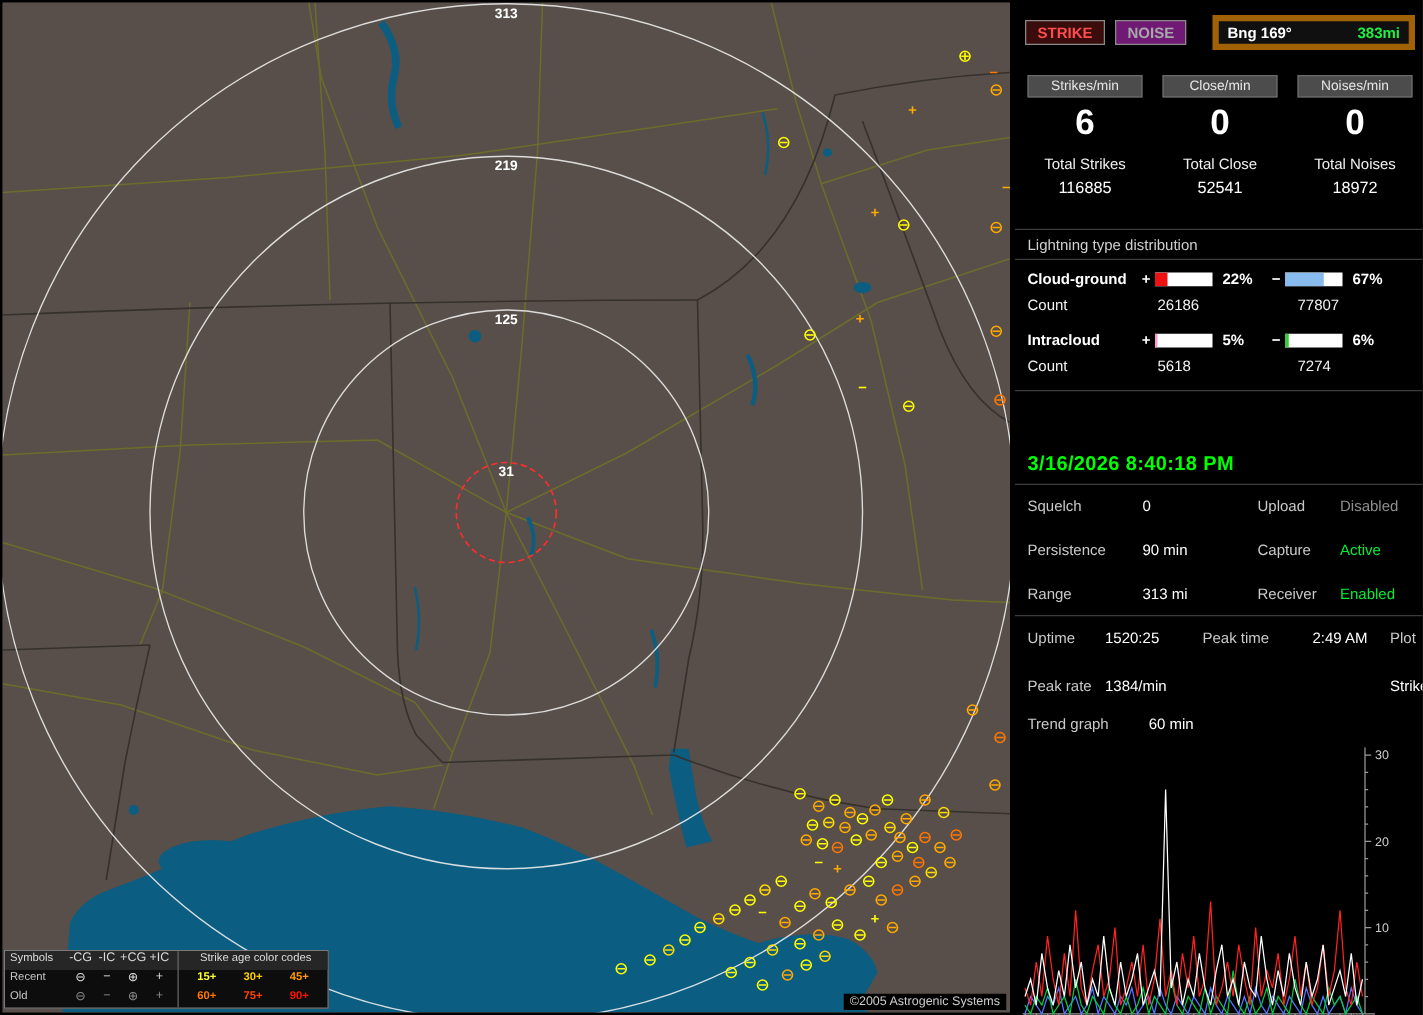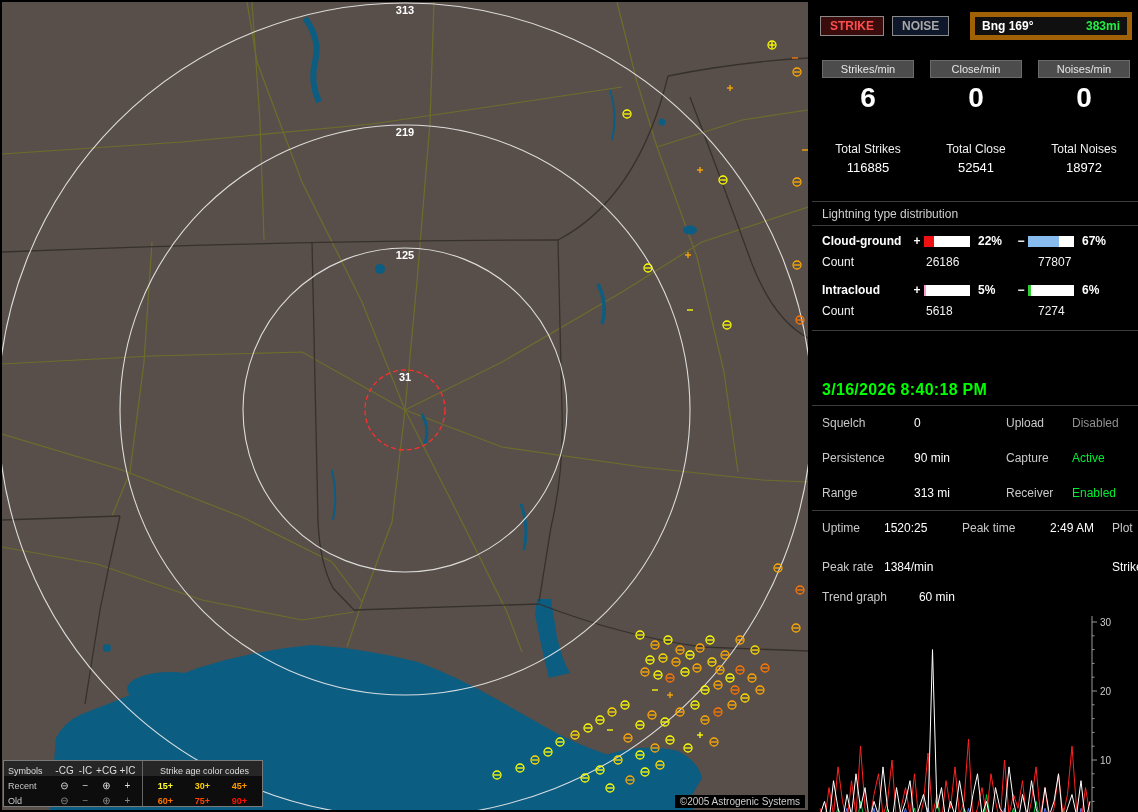--- a/index.html
+++ b/index.html
@@ -3,48 +3,48 @@
 <meta charset="utf-8">
 <style>
   html,body{margin:0;padding:0;background:#000;}
   body{width:1138px;height:812px;position:relative;overflow:hidden;
        font-family:"Liberation Sans",sans-serif;color:#e8e8e8;}
   #map-panel{position:absolute;left:2px;top:2px;width:806px;height:808px;background:#584f4a;overflow:hidden;}
   #map-svg{display:block;width:806px;height:808px;}
   
   #map-legend{position:absolute;left:1px;bottom:3px;width:258px;background:#0d0d0d;
     border:1px solid #7a7a7a;font-size:9px;color:#c8c8c8;}
-  .lg-row{display:flex;align-items:flex-end;height:15px;}
+  .lg-row{display:flex;align-items:flex-start;height:15px;}
   .lg-head{background:#262626;color:#ddd;}
   .lg-c0{width:46px;padding-left:4px;}
   .lg-sym{width:21px;text-align:center;font-size:10px;}
   .sym-recent{color:#dddddd;}
   .sym-old{color:#8a8a8a;}
   .lg-div{width:1px;align-self:stretch;background:#666;margin:0 4px;}
   .lg-age{width:37px;text-align:center;font-weight:bold;}
   .lg-age-title{flex:1;text-align:center;}
   #map-copyright{position:absolute;right:3px;bottom:2px;background:#000;color:#cccccc;
     font-size:10px;padding:1px 5px;}
   
   #sidebar{position:absolute;left:812px;top:0;width:326px;height:812px;background:#000;}
   .topbar{display:flex;align-items:center;padding:12px 6px 0 8px;}
   .btn{font-family:"Liberation Sans",sans-serif;font-size:12px;font-weight:bold;
     padding:2px 9px;border:1px solid #8a8a8a;margin-right:8px;cursor:pointer;}
   .strike-btn{background:#3a0c0c;color:#ff4d4d;}
-  .noise-btn{background:#0f172a;color:#a8a8a8;}
+  .noise-btn{background:#701a75;color:#a8a8a8;}
   .bng-box{margin-left:auto;width:138px;display:flex;justify-content:space-between;align-items:center;
     background:#101010;border:5px solid #a16207;padding:2px 7px;font-size:12px;font-weight:bold;}
   .bng-label{color:#fff;}
   .bng-dist{color:#22ee44;}
   .counters{display:flex;gap:16px;padding:20px 8px 0 10px;}
   .counter{width:94px;text-align:center;}
   .counter-btn{background:#4c4c4c;color:#e6e6e6;border:1px solid #6b6b6b;font-size:11px;
     padding:2px 0;cursor:pointer;}
   .counter-value{font-size:28px;font-weight:bold;color:#ffffff;margin-top:4px;}
-  .total-label{font-size:12px;color:#f0f0f0;margin-top:28px;}
+  .total-label{font-size:12px;color:#f0f0f0;margin-top:10px;}
   .total-value{font-size:13px;color:#ffffff;margin-top:4px;}
   .hr{height:1px;background:#3d3d3d;margin:0;}
   .sp26{height:26px;} .sp12{height:12px;} .sp6{height:6px;}
   .dist-title{color:#cfcfcf;font-size:12px;padding:5px 10px 4px 10px;}
   .dist-row{display:grid;grid-template-columns:88px 14px 52px 38px 14px 52px auto;
     align-items:center;padding-left:10px;margin-top:8px;font-size:12px;}
   .dist-label{font-weight:bold;color:#ffffff;}
   .sign{font-weight:bold;color:#ffffff;text-align:center;}
   .bar{display:inline-block;height:11px;background:#ffffff;position:relative;overflow:hidden;margin-right:6px;}
   .bar-fill{display:block;height:100%;}

